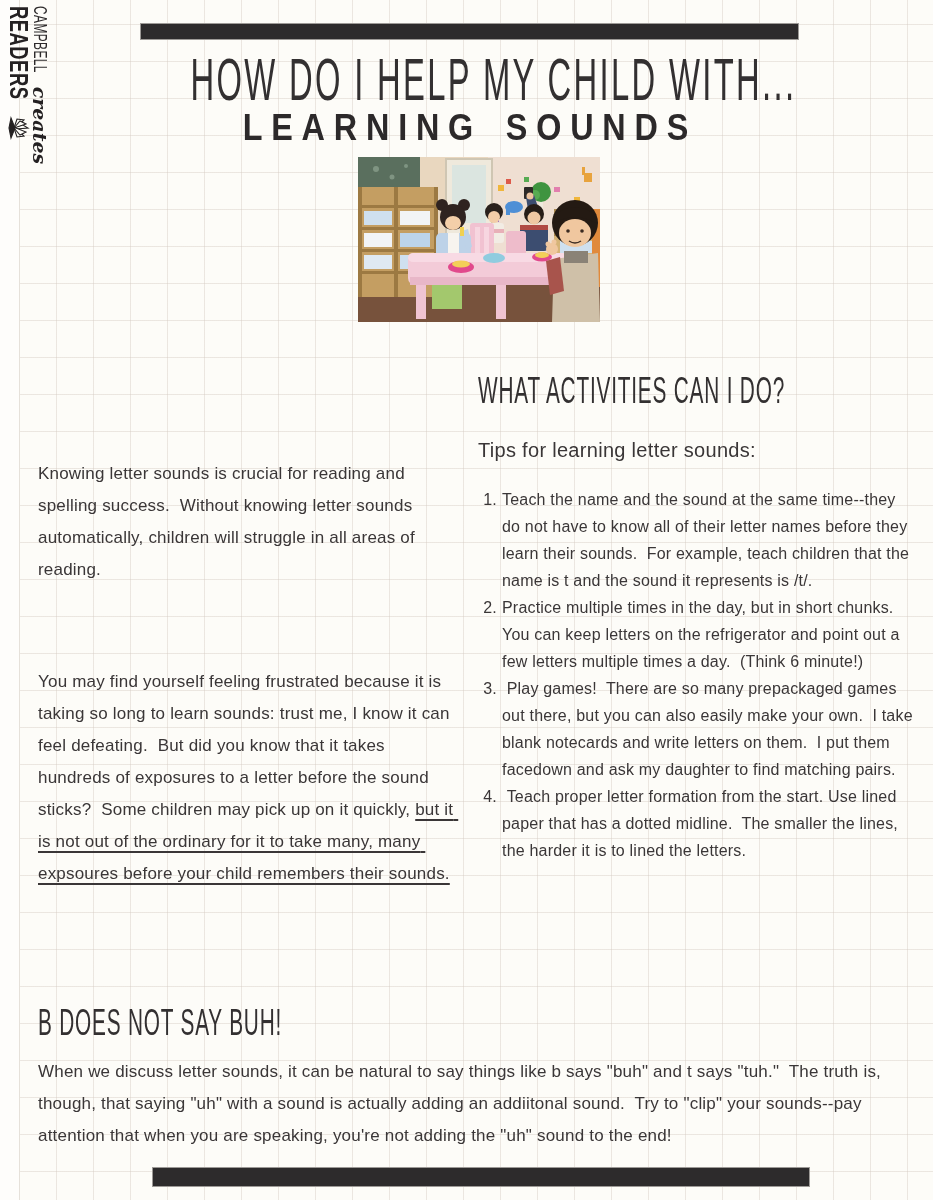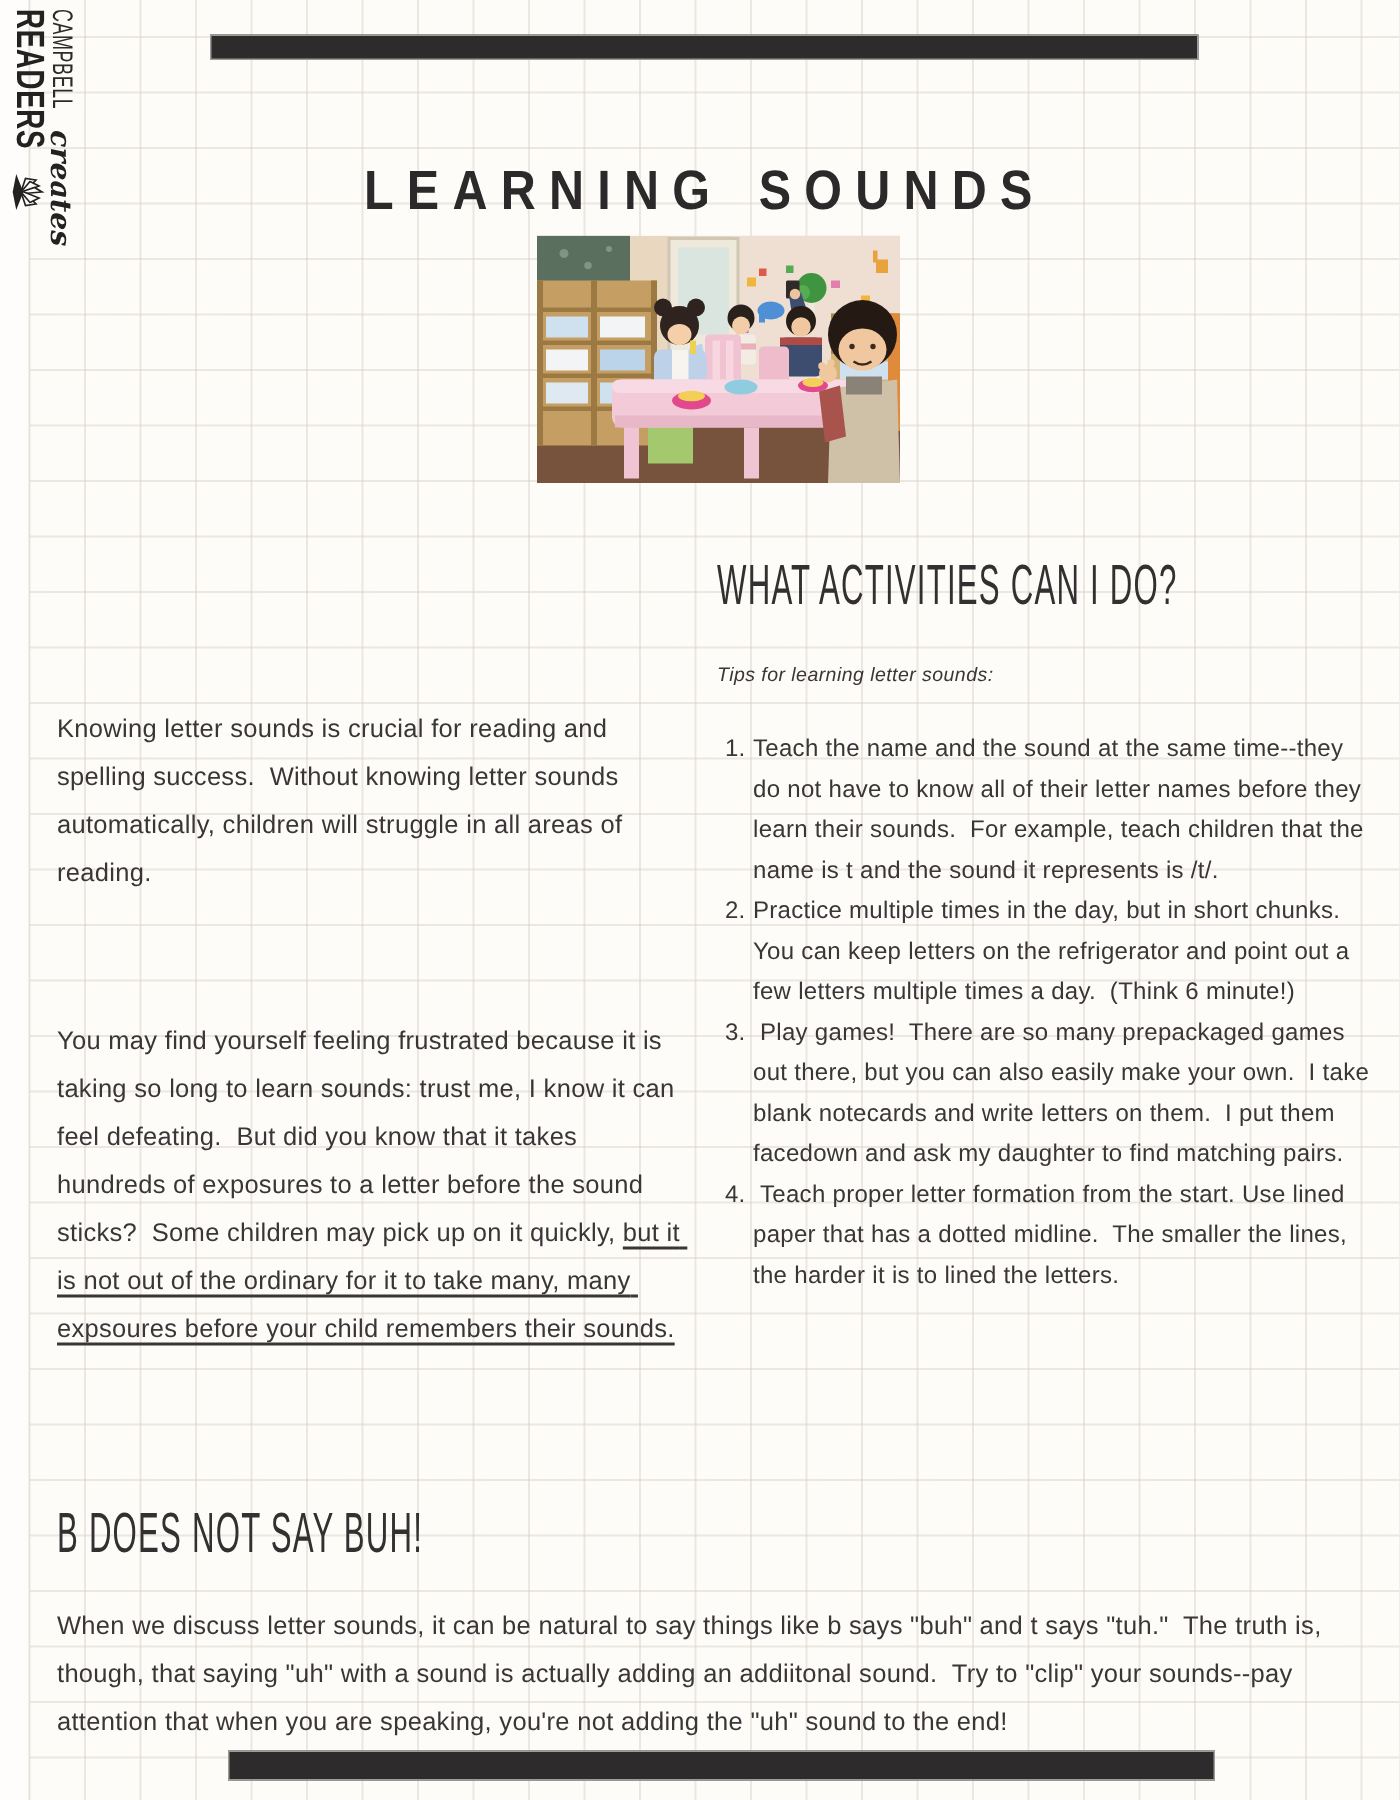--- a/index.html
+++ b/index.html
@@ -55,28 +55,28 @@
   .title2{
     display:inline-block;font-size:33px;font-weight:700;letter-spacing:9px;word-spacing:6px;
     transform:scale(0.98,1.12);transform-origin:center top;color:#2c292a;white-space:nowrap;
   }
   .sec-head .hand{font-size:26px;letter-spacing:1px;transform:scale(0.8,1.45);transform-origin:left top;}
   .sec-head{position:absolute;}
 
   
   .body-txt{
     position:absolute;font-size:17px;line-height:32px;letter-spacing:0.2px;
-    white-space:pre-wrap;color:#3a3637;margin-top:12px;
+    white-space:pre-wrap;color:#3a3637;
   }
   .underlined{
     text-decoration:underline;
     text-decoration-thickness:1.5px;
     text-underline-offset:4px;
   }
-  .tips-intro{position:absolute;font-size:13px;line-height:24px;letter-spacing:0.3px;color:#3a3637;font-style:italic;}
+  .tips-intro{position:absolute;font-size:20px;line-height:24px;letter-spacing:0.3px;color:#3a3637;}
   .tips-list{
     position:absolute;list-style:none;margin:0;padding:0;
     font-size:16px;line-height:27px;letter-spacing:0.2px;color:#3a3637;
   }
   .tips-list li{display:flex;gap:5px;}
   .tips-list .num{flex:none;width:21px;text-align:right;}
   .tips-list .txt{flex:1;white-space:pre-wrap;}
 
   .photo{
     position:absolute;left:358px;top:157px;width:242px;height:165px;
@@ -106,20 +106,23 @@
           <path d="M13 16 L4 13 L5 6 L13 14 Z"></path>
           <path d="M13 16 L6 10 L9 4 L13 14 Z"></path>
           <path d="M13 16 L10 7 L13 2 L14 14 Z"></path>
           <path d="M13 16 L22 13 L21 6 L13 14 Z"></path>
           <path d="M13 16 L20 10 L17 4 L13 14 Z"></path>
         </g>
       </svg>
     </div>
   </div>
 
+  <div class="title1-wrap">
+    <span class="hand title1">HOW DO I HELP MY CHILD WITH...</span>
+  </div>
   <div class="title2-wrap">
     <span class="title2">LEARNING SOUNDS</span>
   </div>
 
   <div class="photo">
     <svg width="242" height="165" viewBox="0 0 242 165">
 
       <rect x="0" y="0" width="242" height="130" fill="#e9d7bf"></rect>
       <rect x="130" y="0" width="112" height="130" fill="#efdfd2"></rect>
 

